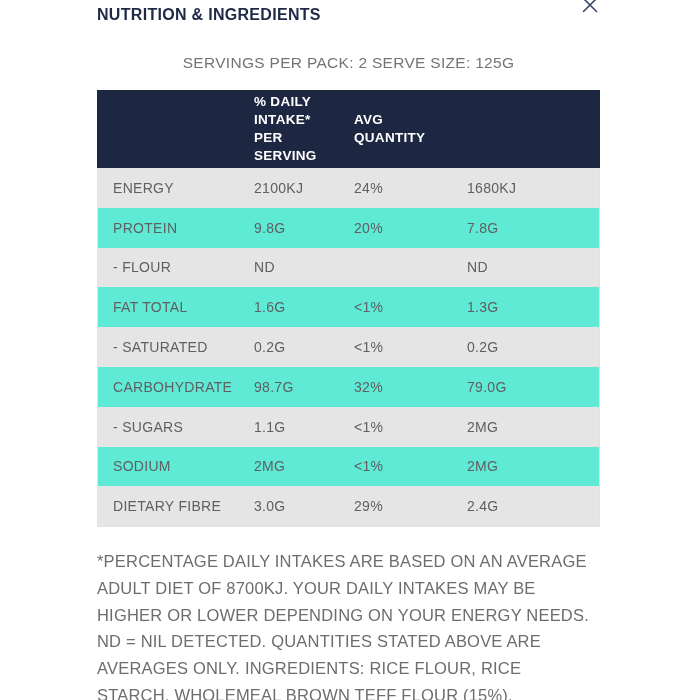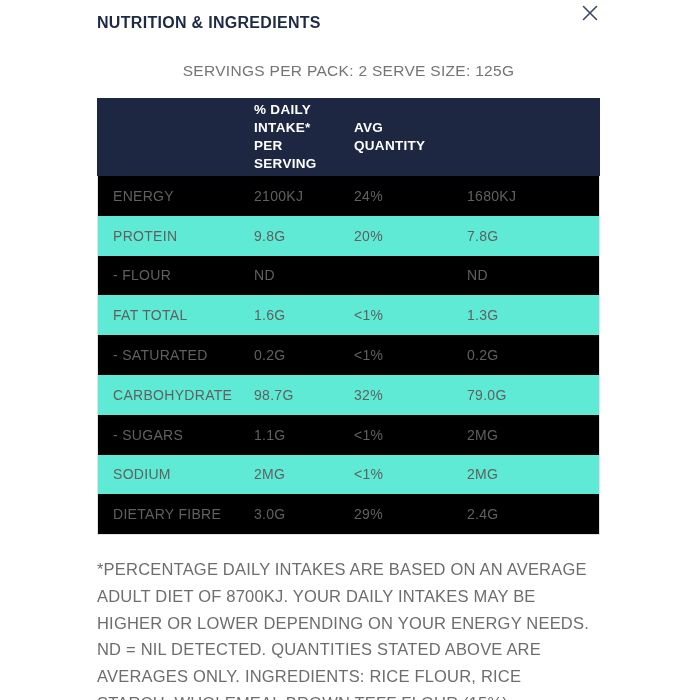--- a/index.html
+++ b/index.html
@@ -9,21 +9,21 @@
     height: 700px;
     background: #ffffff;
     overflow: hidden;
     font-family: "Liberation Sans", sans-serif;
   }
   .page {
     position: relative;
     width: 700px;
     height: 700px;
     box-sizing: border-box;
-    padding: 12px 100px 0 97px;
+    padding: 4px 100px 0 97px;
   }
   .panel-header {
     position: relative;
     padding-top: 1px;
   }
   .panel-title {
     margin: 0;
     font-size: 16px;
     font-weight: 700;
     letter-spacing: 0.3px;
@@ -73,21 +73,21 @@
     line-height: 1.32;
     padding-right: 12px;
     box-sizing: border-box;
   }
   .thead .hcell.c0 { padding-left: 15px; }
   .trow {
     display: grid;
     grid-template-columns: 156px 100px 113px 131px;
     height: 39.8px;
     align-items: center;
-    background: #000000;
+    background: #e5e5e5;
   }
   .trow.stripe { background: #5eead4; }
   .trow .cell {
     font-size: 14px;
     color: #606062;
     letter-spacing: 0.3px;
     padding-right: 10px;
     box-sizing: border-box;
     white-space: nowrap;
     overflow: hidden;

